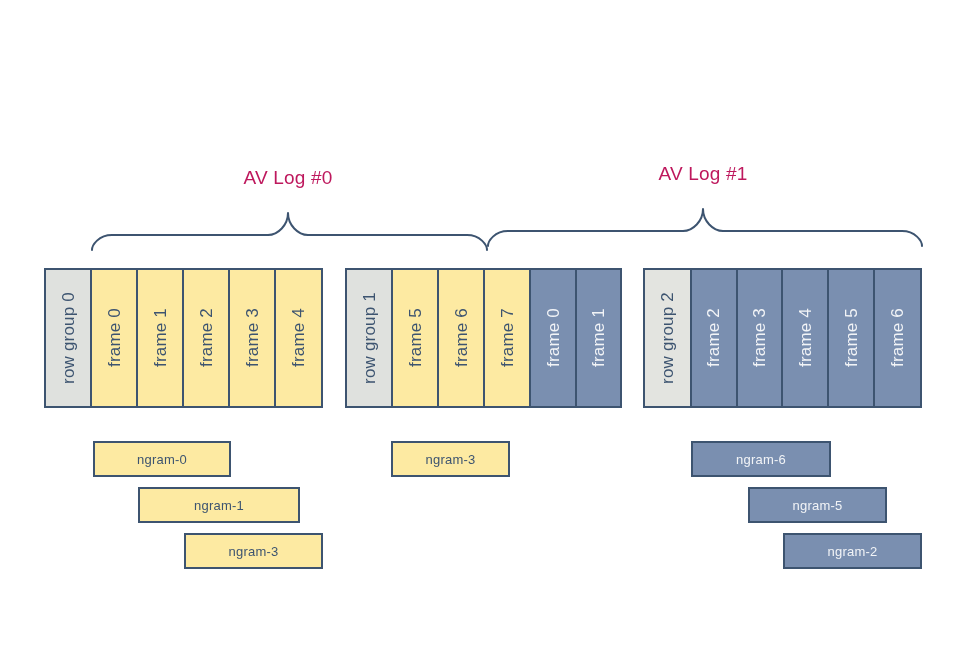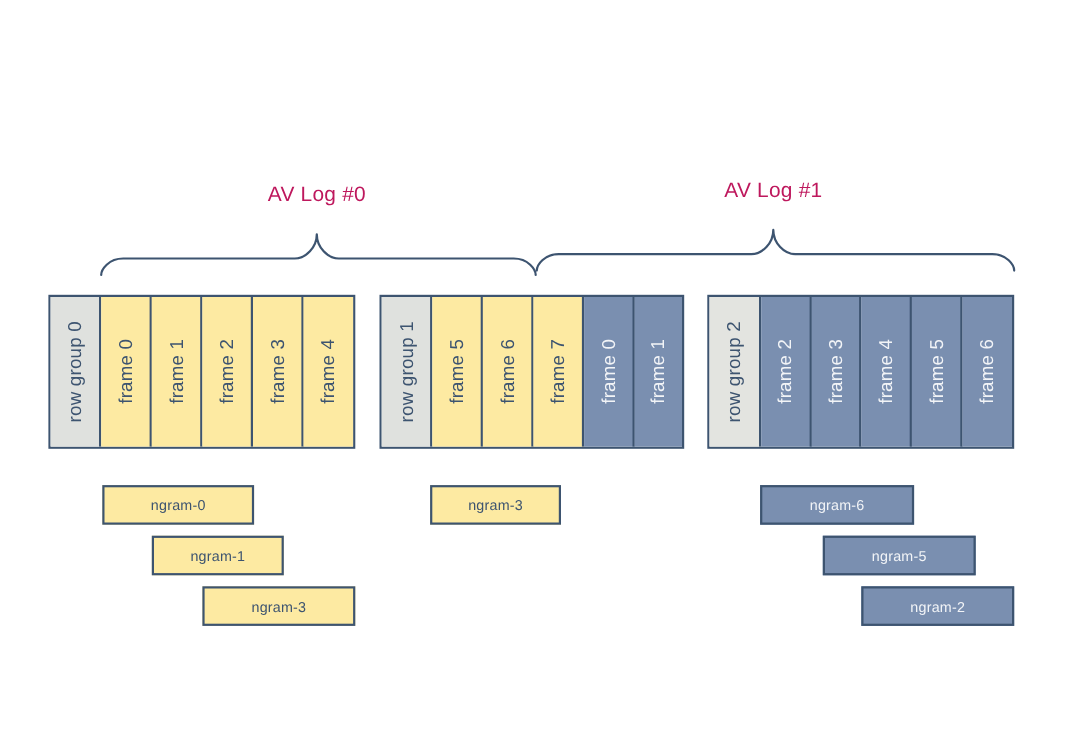--- a/index.html
+++ b/index.html
@@ -150,20 +150,20 @@
     </div>
     <div class="cell blue" style="width:46px;">
       <span class="vtext">frame 5</span>
     </div>
     <div class="cell blue" style="width:45px;">
       <span class="vtext">frame 6</span>
     </div>
   </div>
 
   <div class="ngram yellow" style="left:93px;top:441px;width:138px;">ngram-0</div>
-  <div class="ngram yellow" style="left:138px;top:487px;width:120px;">ngram-1</div>
+  <div class="ngram yellow" style="left:138px;top:487px;width:162px;">ngram-1</div>
   <div class="ngram yellow" style="left:184px;top:533px;width:139px;">ngram-3</div>
   <div class="ngram yellow" style="left:391px;top:441px;width:119px;">ngram-3</div>
   <div class="ngram blue" style="left:691px;top:441px;width:140px;">ngram-6</div>
   <div class="ngram blue" style="left:737px;top:487px;width:139px;margin-left:11px;">ngram-5</div>
   <div class="ngram blue" style="left:783px;top:533px;width:139px;">ngram-2</div>
 
 </div>
 
 </body></html>

